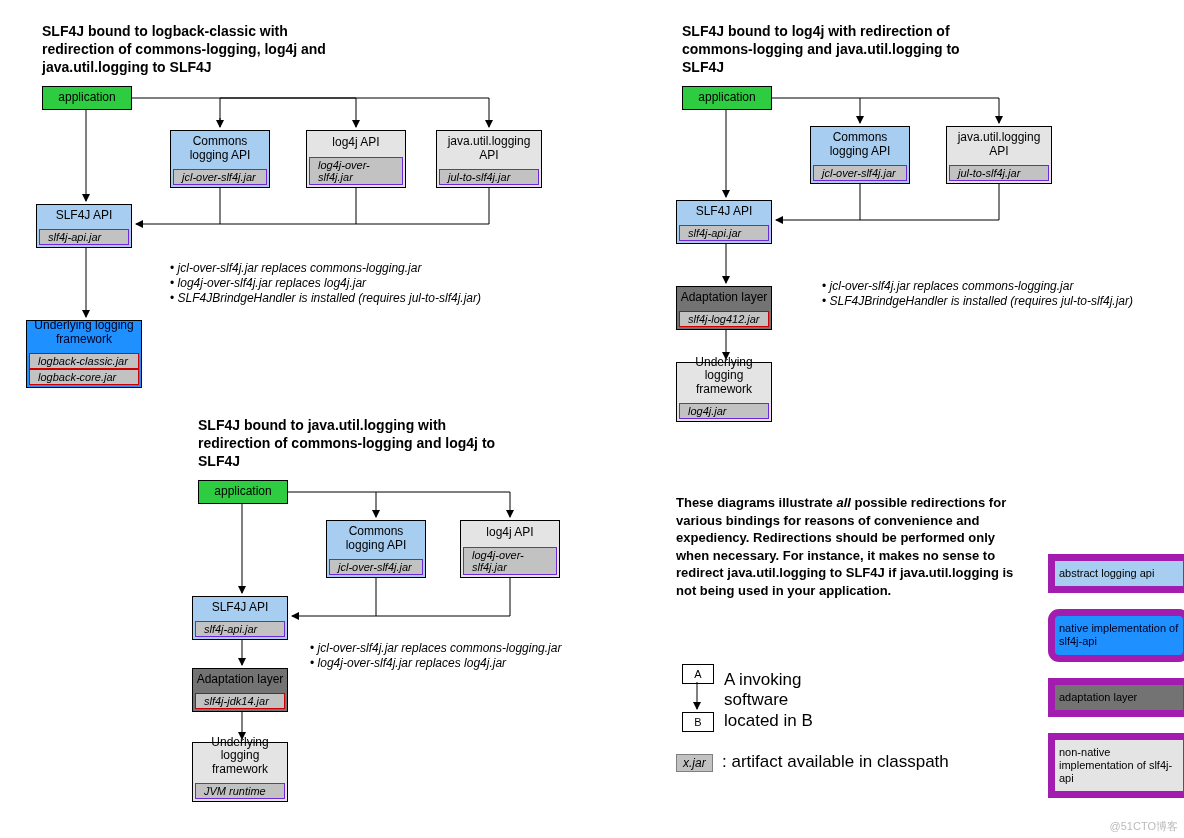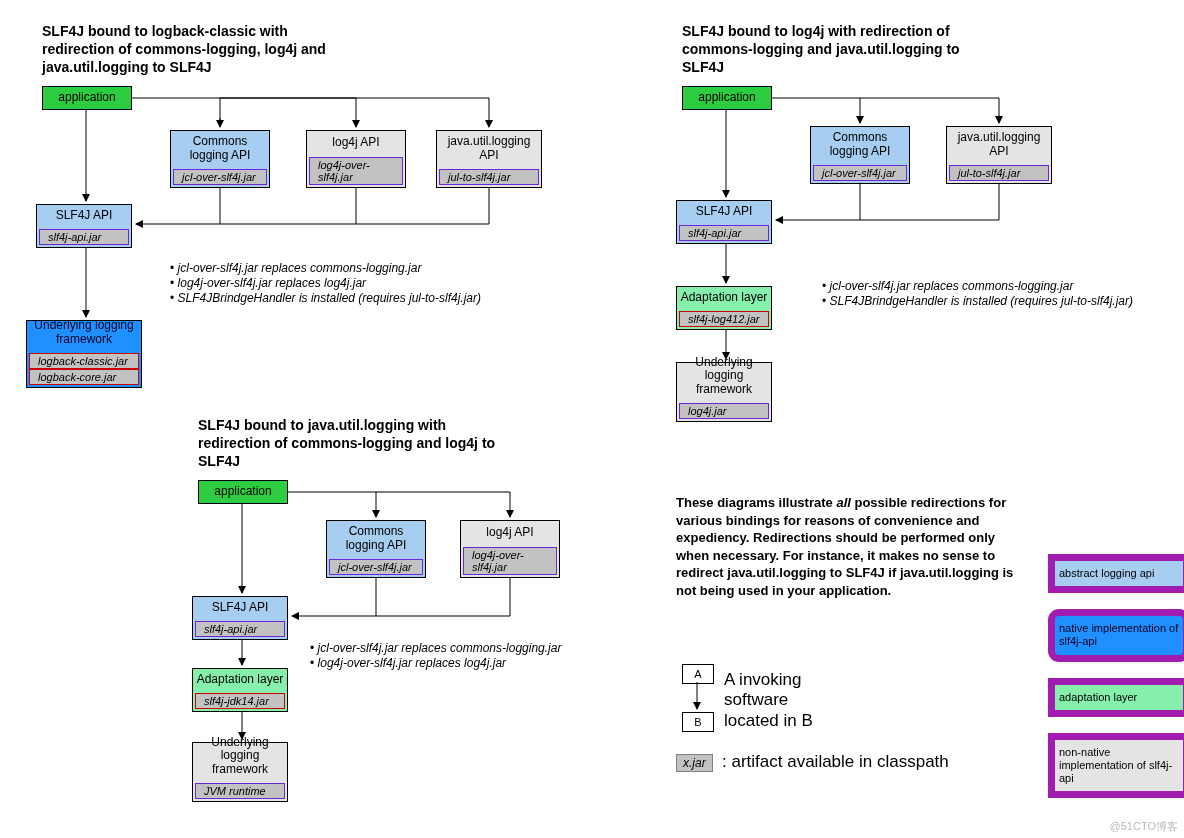--- a/index.html
+++ b/index.html
@@ -6,21 +6,21 @@
   .canvas { position:relative; width:1184px; height:838px; }
   .title { position:absolute; font-weight:bold; font-size:14px; line-height:1.3; }
   .box { position:absolute; border:1px solid #000; text-align:center; display:flex; flex-direction:column; justify-content:flex-end; align-items:stretch; box-sizing:border-box; }
   .box .label { flex:0 0 auto; padding:4px 2px; line-height:1.15; display:flex; align-items:center; justify-content:center; text-align:center; }
   .box .jar { background:#c2c2c2; border:1px solid #6d28d9; font-style:italic; margin:2px; padding:1px 8px; font-size:11px; text-align:left; }
   .box .jar.red { border-color:#c00; }
   .app { background:#2ecc40; }
   .lightblue { background:#a7cdf0; }
   .lightgrey { background:#e4e4e4; }
   .blue { background:#1e90ff; }
-  .teal { background:#86efac; }
+  .teal { background:#737373; }
   .notes { position:absolute; font-size:12px; }
   .notes em { font-style:italic; }
   .bullet { margin:1px 0; }
   .para { position:absolute; font-size:13px; font-weight:bold; line-height:1.35; width:350px; }
   .legend { position:absolute; }
   .legend .lbox { border:7px solid #a21caf; width:120px; text-align:left; padding:6px 4px; margin-bottom:16px; font-size:11px; line-height:1.2; }
   .lg-a { position:absolute; border:1px solid #000; width:30px; height:18px; text-align:center; font-size:11px; line-height:18px; }
   .lg-text { position:absolute; font-size:17px; line-height:1.2; }
   svg.arrows { position:absolute; left:0; top:0; width:1184px; height:838px; pointer-events:none; }
   .watermark { position:absolute; right:6px; bottom:4px; font-size:11px; color:#bbb; }

